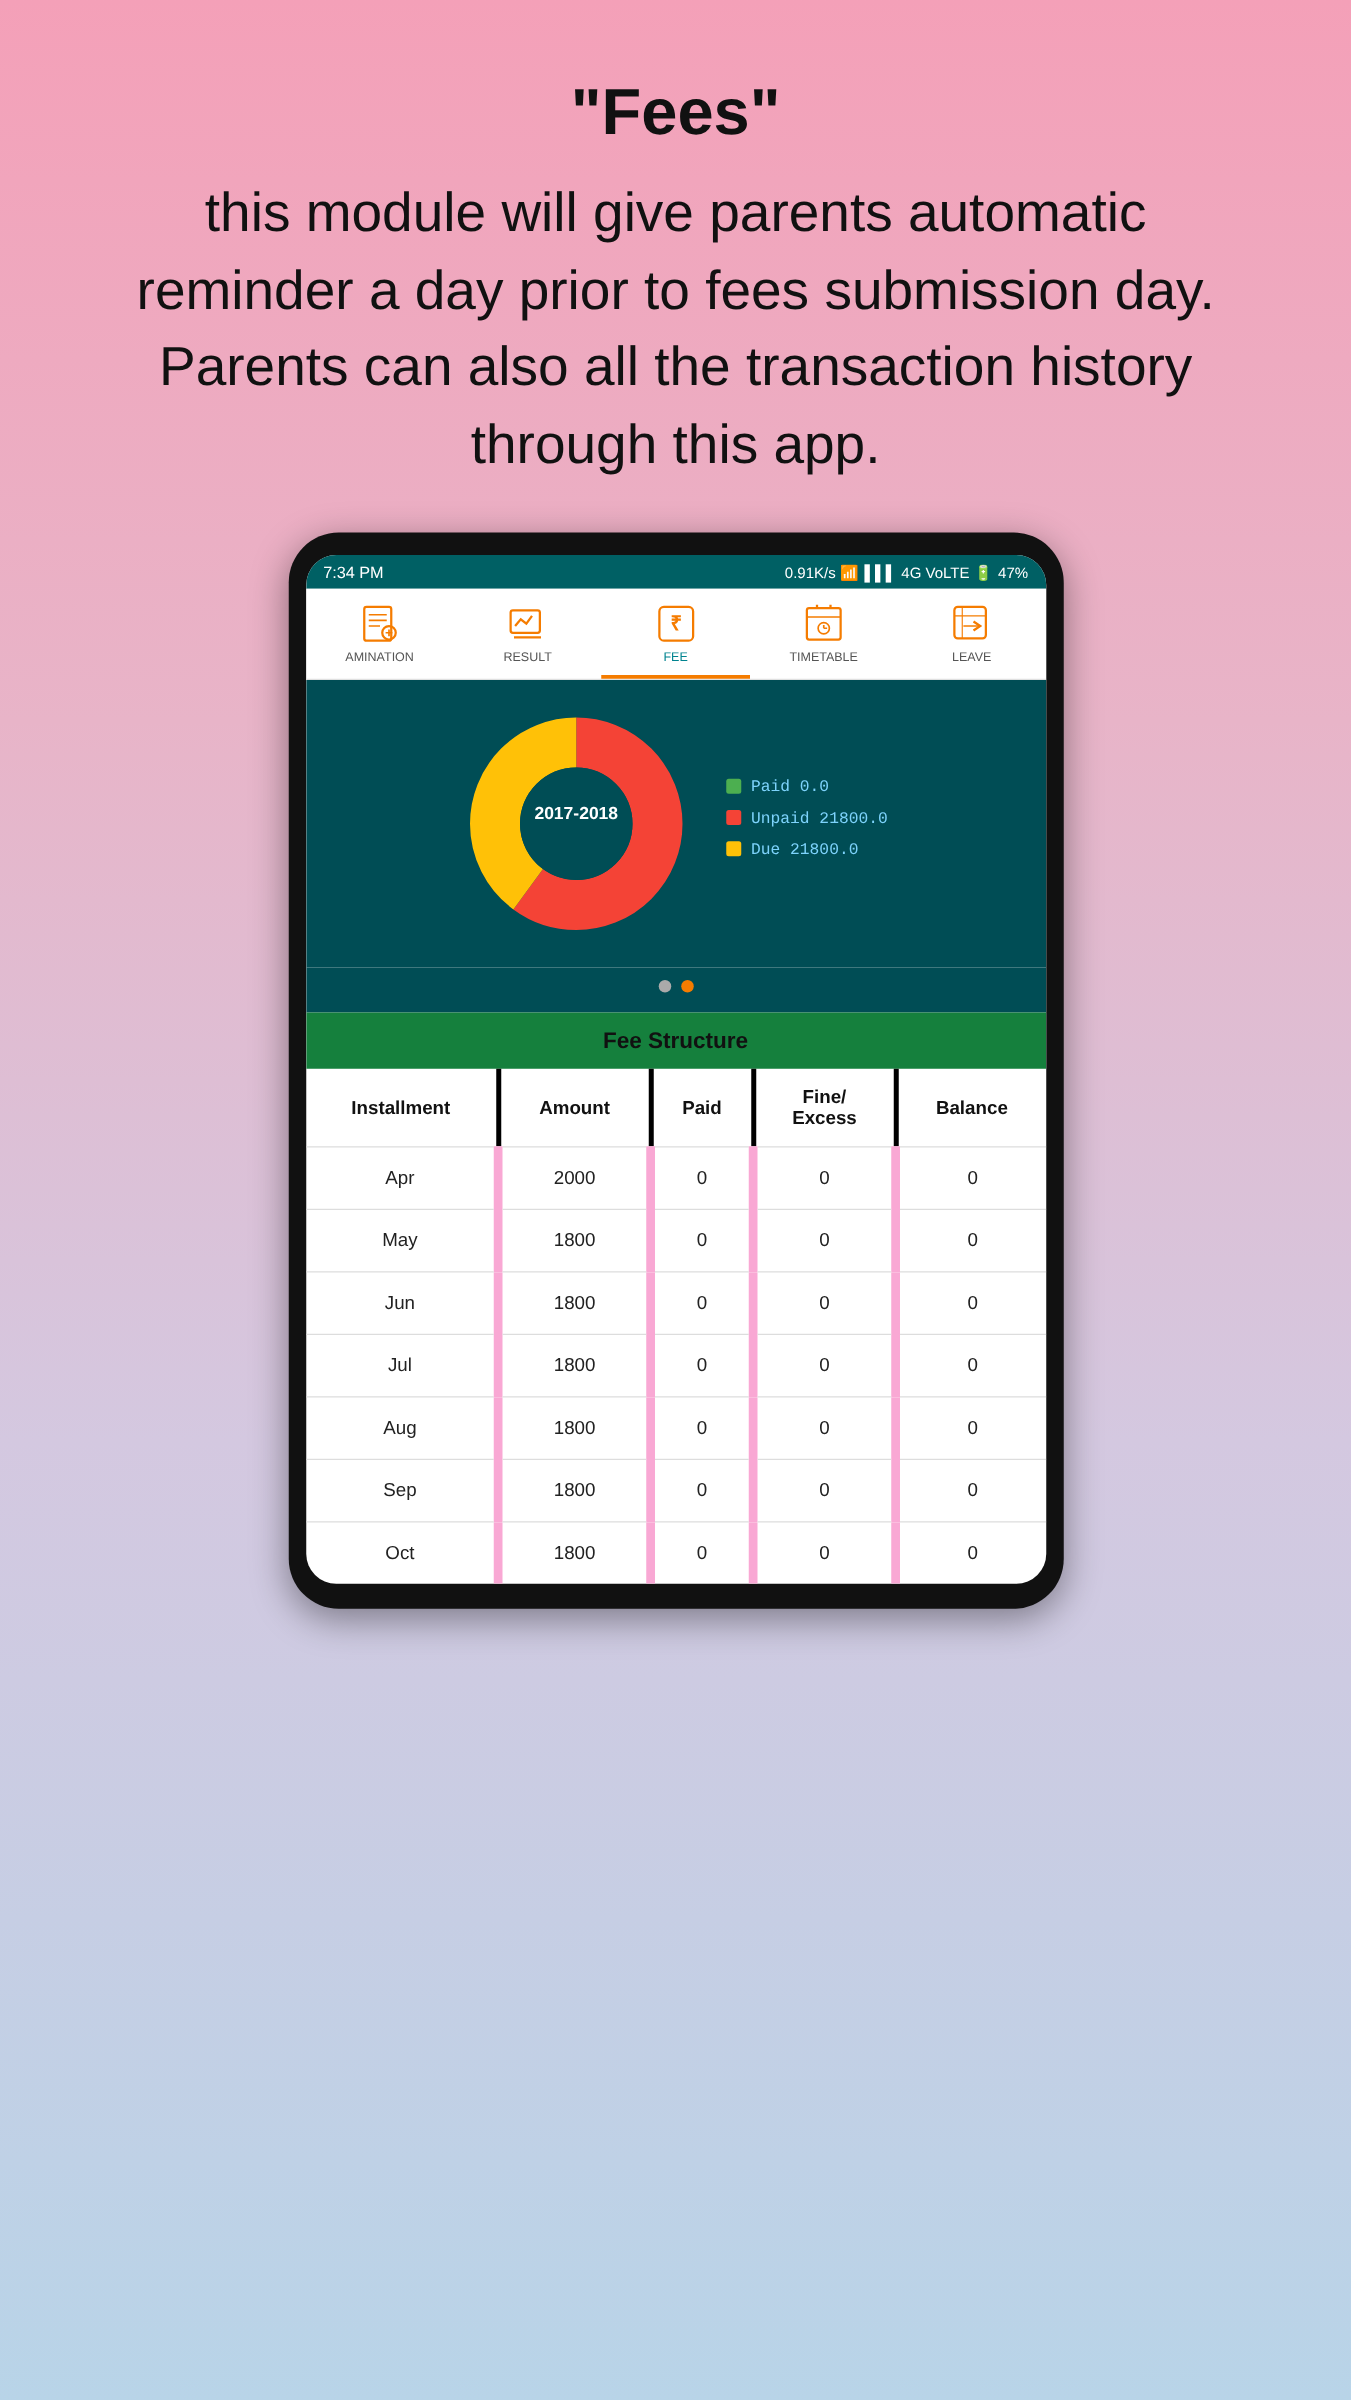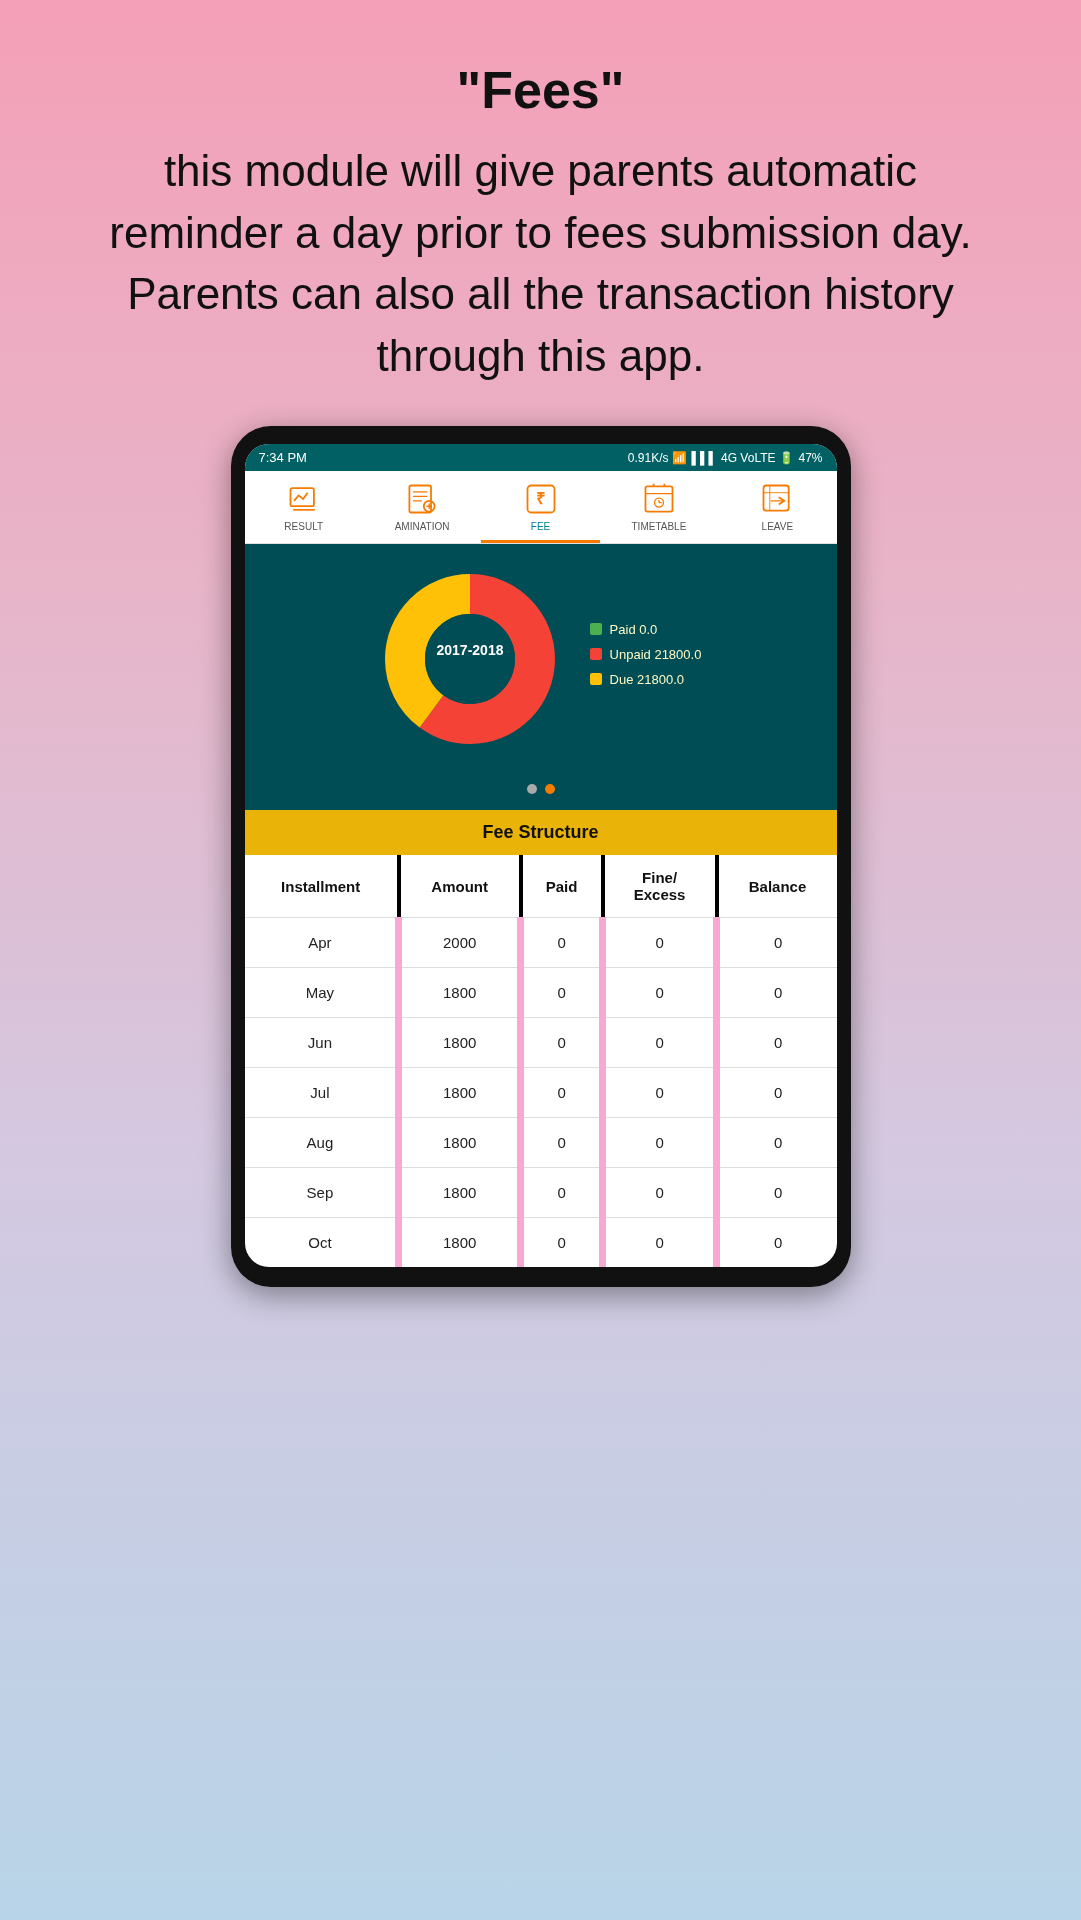--- a/index.html
+++ b/index.html
@@ -104,22 +104,23 @@
       min-height: 230px;
     }
 
     .donut-container {
       position: relative;
       width: 180px;
       height: 180px;
     }
 
     .chart-legend {
-      color: #fef9c3;
+      color: #7dd3fc;
       font-size: 13px;
+      font-family: Liberation Mono, monospace;
     }
 
     .legend-item {
       display: flex;
       align-items: center;
       gap: 8px;
       margin-bottom: 10px;
     }
 
     .legend-dot {
@@ -147,21 +148,21 @@
       border-radius: 50%;
       background: #aaa;
     }
 
     .dot.active {
       background: #f57c00;
     }
 
     
     .fee-structure-header {
-      background: #eab308;
+      background: #15803d;
       text-align: center;
       padding: 12px;
       font-weight: bold;
       font-size: 18px;
       color: #111;
     }
 
     .fee-table {
       width: 100%;
       border-collapse: collapse;
@@ -218,41 +219,41 @@
         <span>🔋</span>
         <span>47%</span>
       </span>
     </div>
 
     <div class="nav-tabs">
 
       <div class="nav-tab">
         <div class="tab-icon">
           <svg viewBox="0 0 40 40" class="tab-icon-svg">
-            <rect x="5" y="8" width="26" height="20" rx="2" fill="none" stroke="#f57c00" stroke-width="2"></rect>
-            <polyline points="9,22 14,16 19,20 24,13" fill="none" stroke="#f57c00" stroke-width="2"></polyline>
-            <line x1="8" y1="32" x2="32" y2="32" stroke="#f57c00" stroke-width="2"></line>
-          </svg>
-        </div>
-        <span style="font-size:10px;">RESULT</span>
-      </div>
-
-      <div class="nav-tab">
-        <div class="tab-icon">
-          <svg viewBox="0 0 40 40" class="tab-icon-svg">
             <rect x="6" y="5" width="24" height="30" rx="2" fill="none" stroke="#f57c00" stroke-width="2"></rect>
             <line x1="10" y1="12" x2="26" y2="12" stroke="#f57c00" stroke-width="1.5"></line>
             <line x1="10" y1="17" x2="26" y2="17" stroke="#f57c00" stroke-width="1.5"></line>
             <line x1="10" y1="22" x2="20" y2="22" stroke="#f57c00" stroke-width="1.5"></line>
             <circle cx="28" cy="28" r="6" fill="none" stroke="#f57c00" stroke-width="2"></circle>
             <line x1="25" y1="28" x2="31" y2="28" stroke="#f57c00" stroke-width="1.5"></line>
             <line x1="28" y1="25" x2="28" y2="31" stroke="#f57c00" stroke-width="1.5"></line>
           </svg>
         </div>
         <span style="font-size:10px;">AMINATION</span>
+      </div>
+
+      <div class="nav-tab">
+        <div class="tab-icon">
+          <svg viewBox="0 0 40 40" class="tab-icon-svg">
+            <rect x="5" y="8" width="26" height="20" rx="2" fill="none" stroke="#f57c00" stroke-width="2"></rect>
+            <polyline points="9,22 14,16 19,20 24,13" fill="none" stroke="#f57c00" stroke-width="2"></polyline>
+            <line x1="8" y1="32" x2="32" y2="32" stroke="#f57c00" stroke-width="2"></line>
+          </svg>
+        </div>
+        <span style="font-size:10px;">RESULT</span>
       </div>
 
       <div class="nav-tab active">
         <div class="tab-icon">
           <svg viewBox="0 0 40 40" class="tab-icon-svg">
             <rect x="5" y="5" width="30" height="30" rx="4" fill="none" stroke="#f57c00" stroke-width="2"></rect>
             <text x="20" y="26" text-anchor="middle" font-size="18" fill="#f57c00" font-weight="bold">₹</text>
           </svg>
         </div>
         <span style="font-size:10px;">FEE</span>

